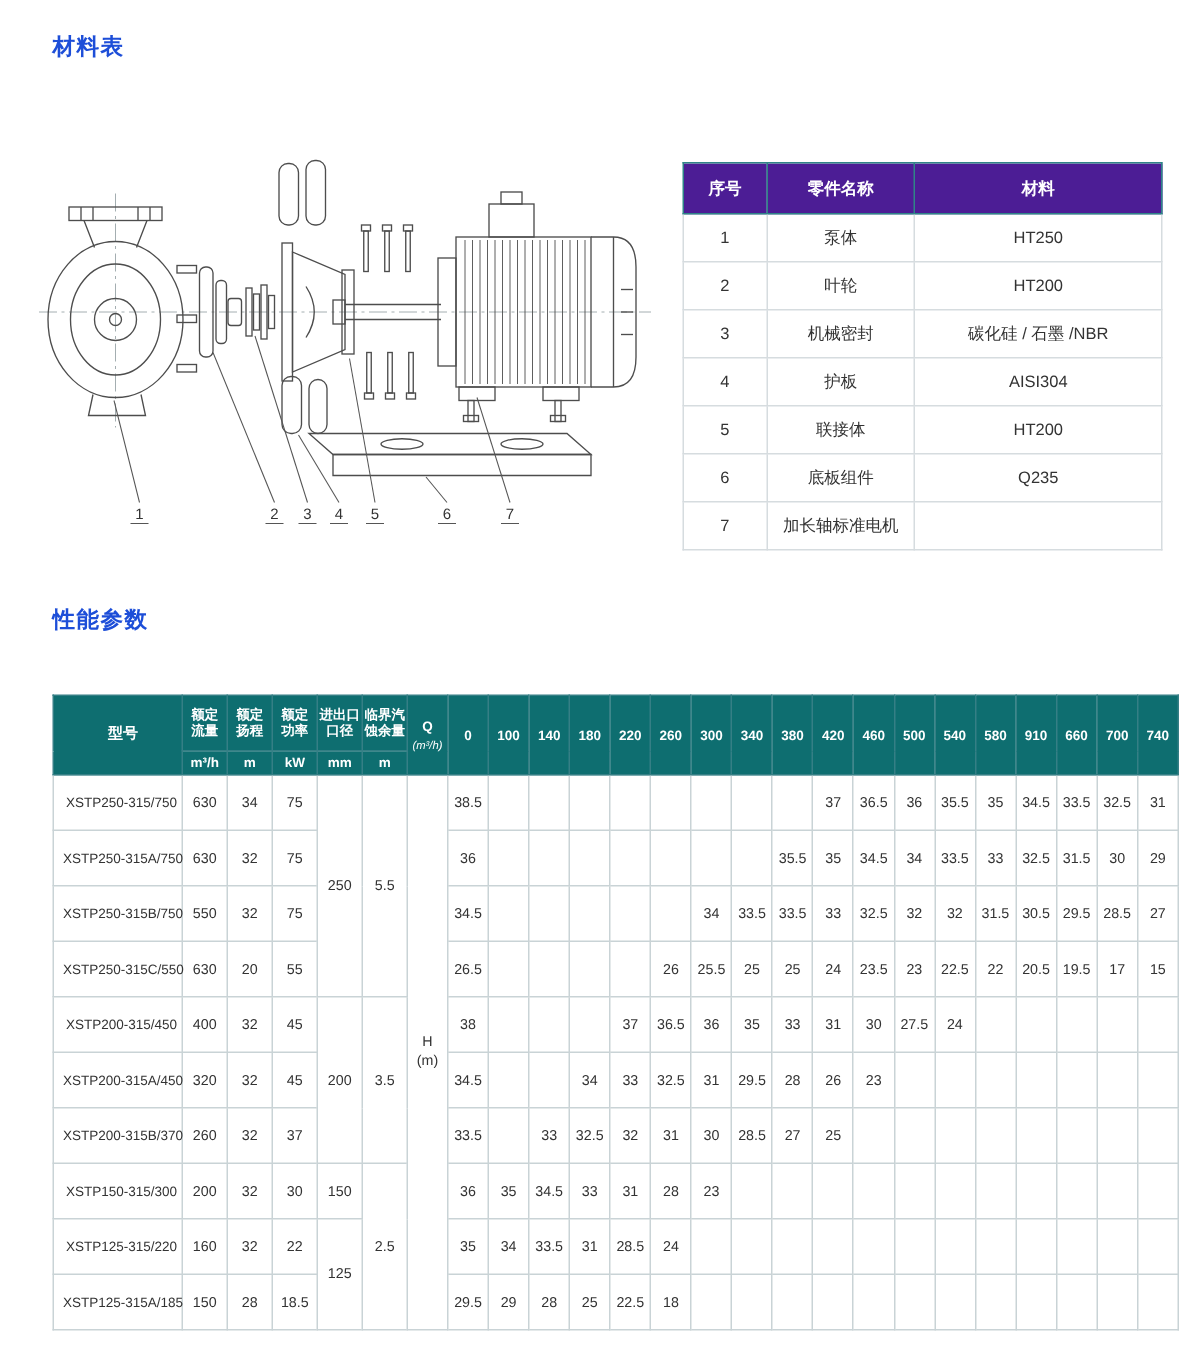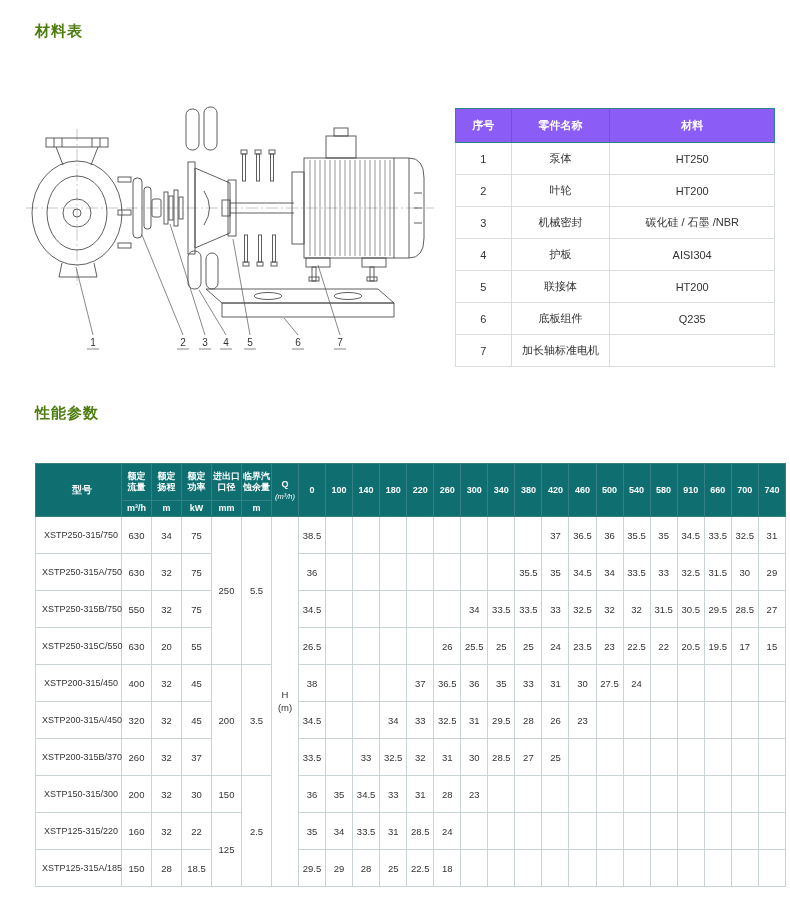--- a/index.html
+++ b/index.html
@@ -5,35 +5,35 @@
   * { box-sizing: border-box; }
   html,body { margin:0; padding:0; }
   body {
     width:790px; height:904px; background:#ffffff;
     font-family:"Liberation Sans","DejaVu Sans",sans-serif;
   }
   .page { position:relative; width:790px; height:904px; background:#fff; overflow:hidden; }
 
   .heading {
     position:absolute; margin:0; font-size:15px; font-weight:bold;
-    color:#4d7c0f; letter-spacing:1px;
+    color:#1d4ed8; letter-spacing:1px;
   }
   #materials-heading { left:35px; top:22px; }
   #performance-heading { left:35px; top:404px; }
 
   #diagram { position:absolute; left:18px; top:93px; }
   #diagram text { font-family:"Liberation Sans","DejaVu Sans",sans-serif; }
 
   
   #materials-table {
     position:absolute; left:455px; top:108px; width:320px;
     border-collapse:collapse; font-size:11px;
   }
   #materials-table th {
-    background:#8b5cf6; color:#fff; font-weight:bold;
+    background:#4c1d95; color:#fff; font-weight:bold;
     border:1px solid #2f8487; padding:9px 4px; text-align:center;
   }
   #materials-table td {
     border:1px solid #d6dcdf; padding:8px 4px; text-align:center; color:#333; background:#fff;
   }
   .col-no  { width:54px; }
   .col-part{ width:96px; }
   .col-mat { width:160px; }
 
   

